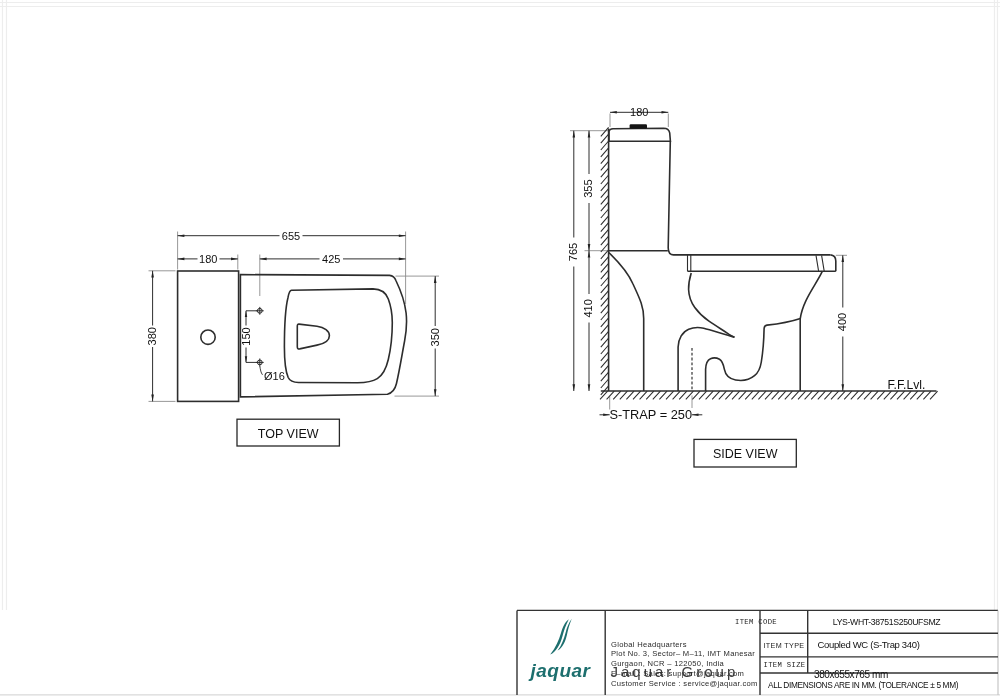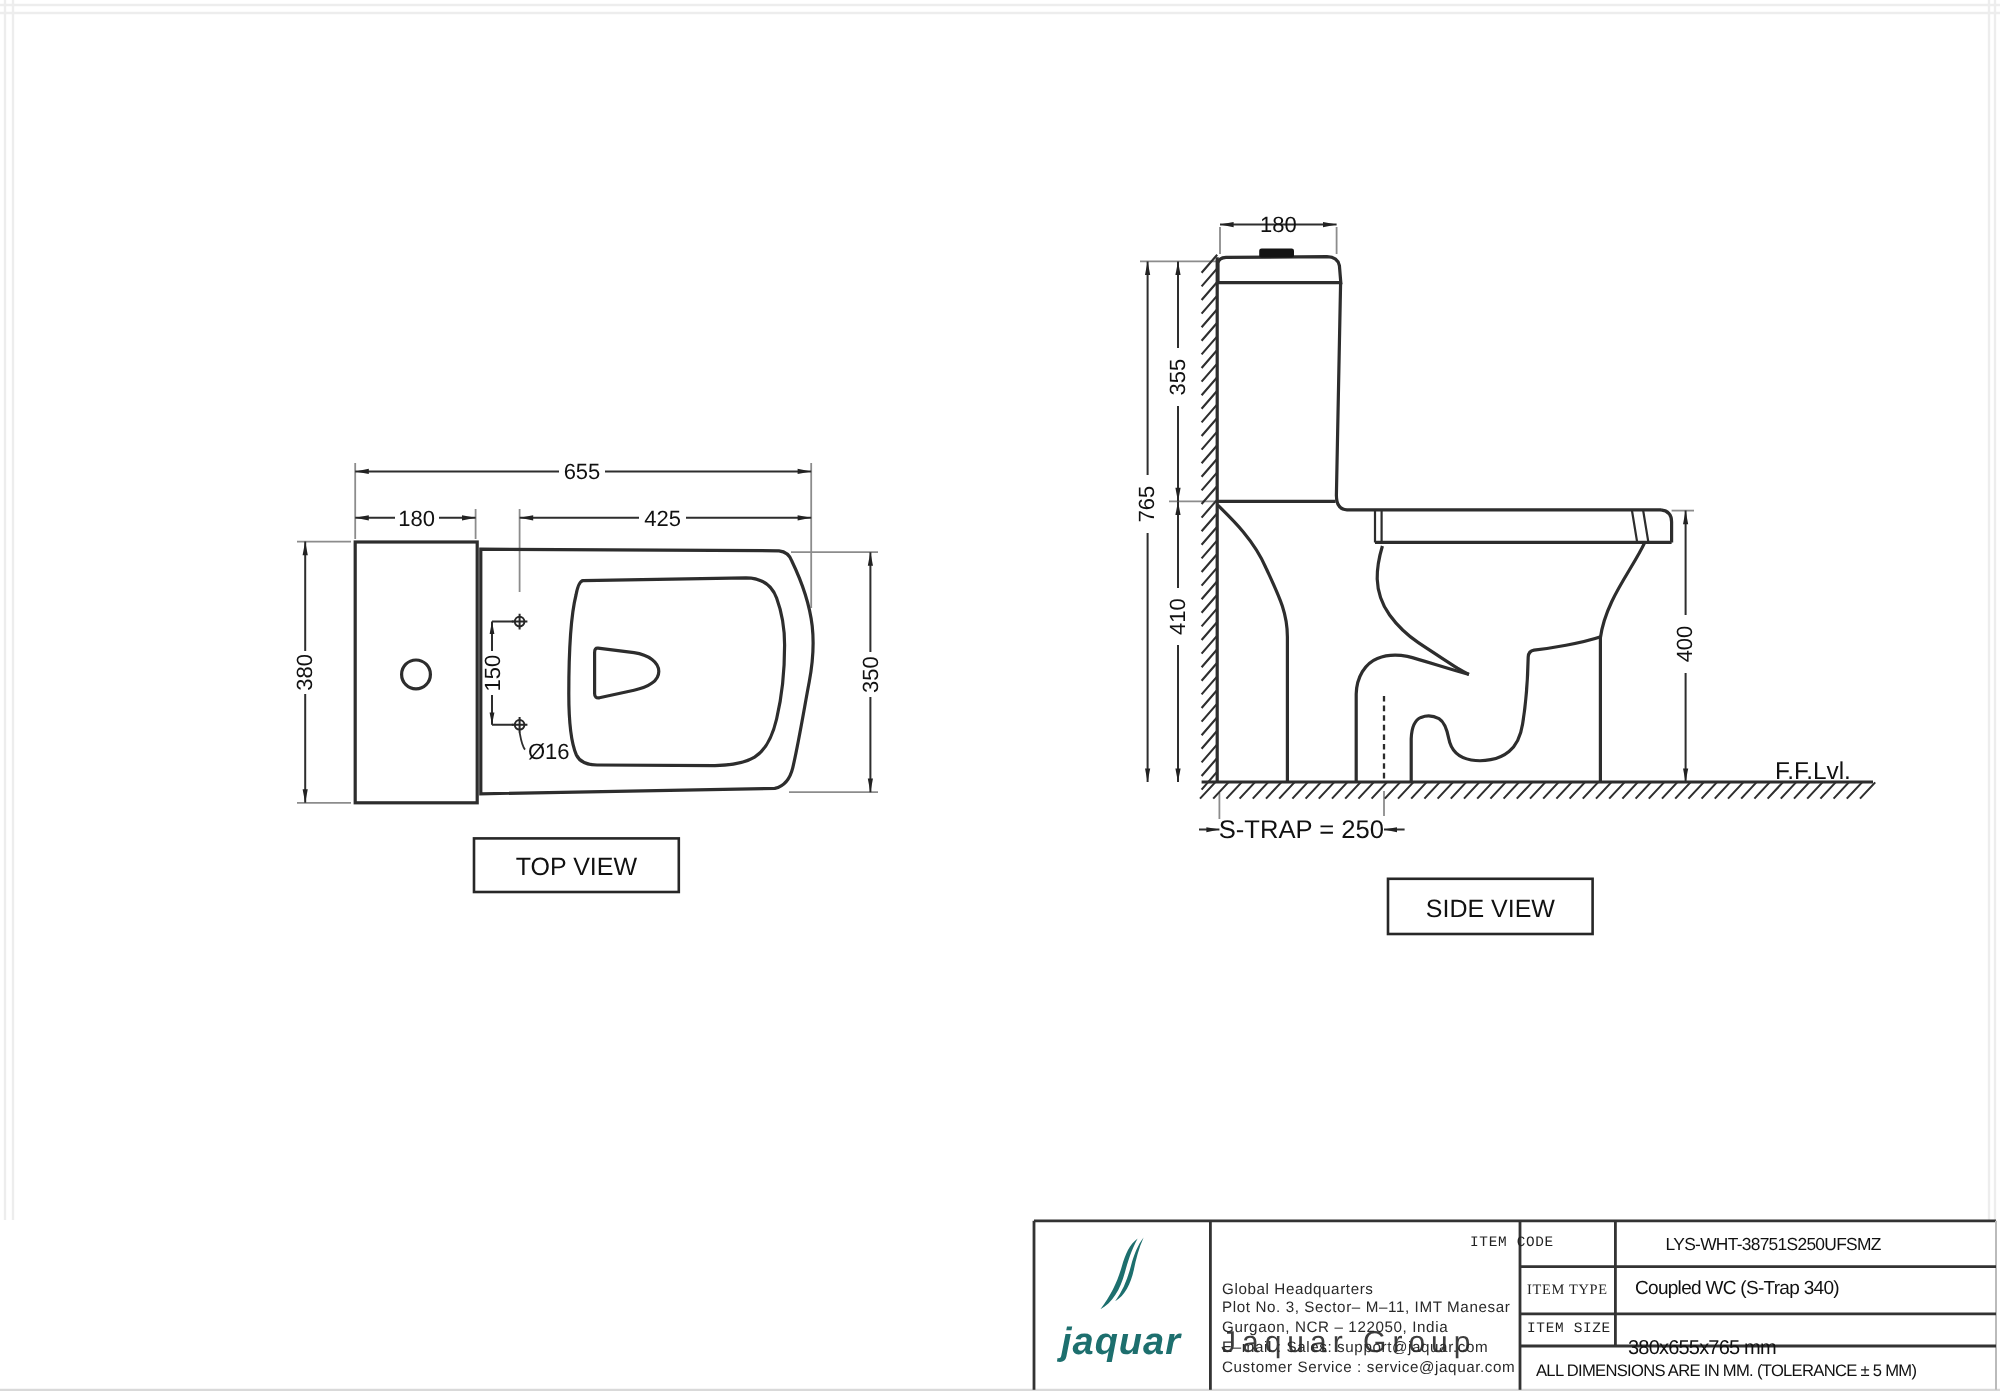--- a/index.html
+++ b/index.html
@@ -199,20 +199,20 @@
 
 <div class="abs" style="left:610.5px;top:618.5px;width:160px;font-size:15px;letter-spacing:3px;color:#3d3d3d;margin-top:44px;">Jaquar Group</div>
 <div class="abs" style="left:611px;top:639.5px;width:150px;font-size:7.6px;letter-spacing:0.3px;color:#2a2a2a;line-height:9.8px;">
 Global Headquarters<br>
 Plot No. 3, Sector– M–11, IMT Manesar<br>
 Gurgaon, NCR – 122050, India<br>
 E–mail : Sales: support@jaquar.com<br>
 Customer Service : service@jaquar.com
 </div>
 <div class="abs" style="left:735px;top:617.5px;font-family:Liberation Mono, monospace;font-size:7.2px;letter-spacing:0.35px;color:#222;">ITEM CODE</div>
-<div class="abs" style="left:763.5px;top:641px;font-family:Liberation Serif, serif;font-size:7.2px;letter-spacing:0.35px;color:#222;">ITEM TYPE</div>
+<div class="abs" style="left:763.5px;top:641px;font-family:Liberation Sans, sans-serif;font-size:7.2px;letter-spacing:0.35px;color:#222;">ITEM TYPE</div>
 <div class="abs" style="left:763.5px;top:660.5px;font-family:Liberation Mono, monospace;font-size:7.2px;letter-spacing:0.35px;color:#222;">ITEM SIZE</div>
 <div class="abs" style="left:813.8px;top:617px;font-size:8.7px;letter-spacing:-0.35px;color:#111;margin-left:19px;">LYS-WHT-38751S250UFSMZ</div>
 <div class="abs" style="left:817.5px;top:639px;font-size:9.5px;letter-spacing:-0.35px;color:#111;">Coupled WC (S-Trap 340)</div>
 <div class="abs" style="left:814px;top:669px;font-size:10px;letter-spacing:-0.4px;color:#111;">380x655x765 mm</div>
 <div class="abs" style="left:768px;top:680px;width:276px;font-size:8.3px;letter-spacing:-0.35px;color:#111;">ALL DIMENSIONS ARE IN MM. (TOLERANCE ± 5 MM)</div>
 
 </div>
 
 </body></html>

